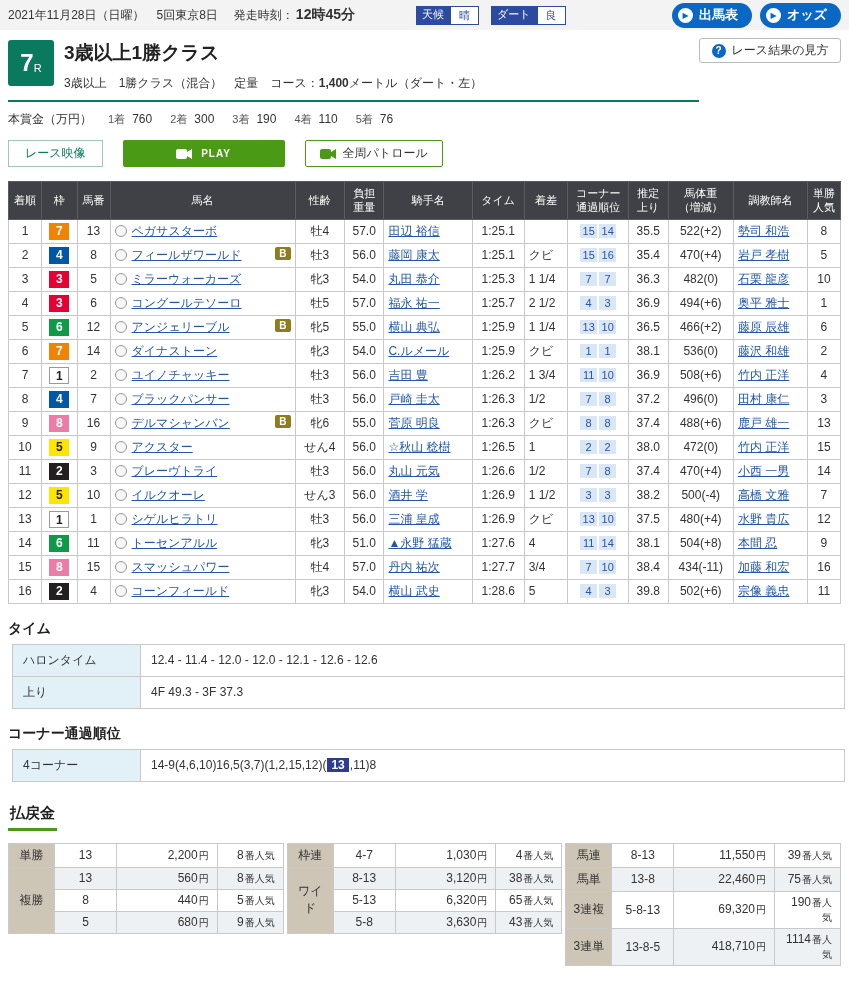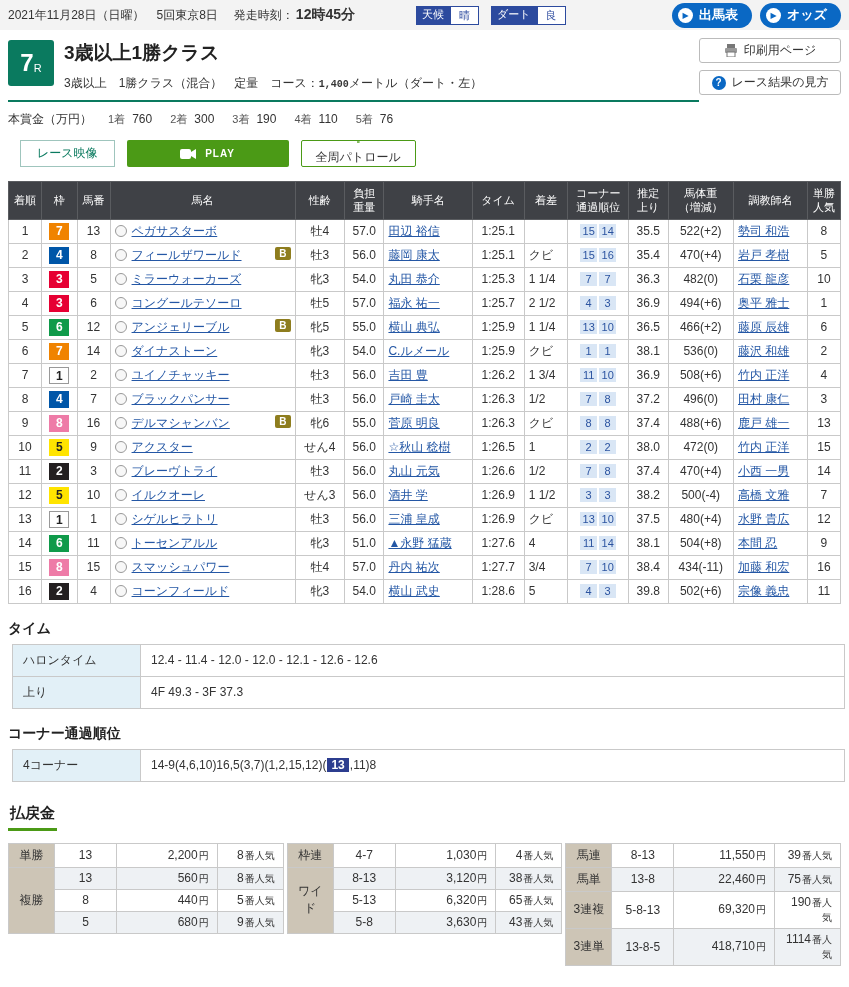--- a/index.html
+++ b/index.html
@@ -26,34 +26,34 @@
     background:#fff; border:1px solid #bbb; border-radius:3px; font-size:12px; color:#333; cursor:pointer; font-family:inherit; }
   .qicon { width:14px; height:14px; border-radius:50%; background:#0a68c4; color:#fff; font-size:10px; line-height:14px; text-align:center; font-weight:bold; }
   
   .race-head { display:flex; align-items:flex-start; padding:10px 160px 0 8px; }
   .race-num { width:46px; height:46px; background:#0a7a5f; color:#fff; border-radius:3px; display:flex; align-items:center; justify-content:center; flex:none; }
   .race-num .n { font-size:24px; font-weight:bold; }
   .race-num .r { font-size:11px; margin-top:10px; }
   .race-titles { margin-left:10px; }
   .race-title { font-size:19px; font-weight:bold; color:#222; margin:0; }
   .race-cond { margin-top:9px; }
-  .race-cond .dist { font-size:10px; font-weight:bold;font-family:Liberation Mono, monospace; }
+  .race-cond .dist { font-size:12px; font-weight:bold; }
   .race-rule { border-bottom:2px solid #0a7a5f; margin:8px 150px 0 8px; }
   
   .prize-line { display:flex; align-items:center; gap:16px; padding:9px 8px 2px; }
   .prize-items { display:flex; gap:18px;align-items:center; }
   .prize-item .pl { color:#555; margin-right:7px; font-size:11px; }
   
-  .media-row { display:flex; align-items:center; gap:12px; padding:10px 20px; }
+  .media-row { display:flex; align-items:center; gap:20px; padding:10px 8px; }
   .media-row button { cursor:pointer; font-family:inherit; }
   .btn-video { height:27px; padding:0 16px; background:#fff; border:1px solid #9fc5bd; color:#0a7a5f; font-size:12px; }
   .btn-play { width:162px; height:27px; background:#4b9a16; color:#fff; border:none; font-weight:bold; font-size:10px;
     display:flex; align-items:center; justify-content:center; gap:8px; letter-spacing:1px; border-radius:2px; }
   .btn-patrol { height:27px; padding:0 14px; background:#fff; border:1px solid #4b9a16; color:#333; font-size:12px;
-    display:flex; align-items:center; gap:6px; border-radius:2px;flex-direction:column; }
+    display:flex; align-items:center; gap:6px; border-radius:2px; }
   
   table.results { border-collapse:collapse; margin:4px 8px 0; width:833px; }
   .results th { background:#3f4146; color:#fff; font-weight:normal; font-size:11px; border:1px solid #5a5c60;
     padding:4px 2px; white-space:pre-line; line-height:1.3; }
   .results td { border:1px solid #c9c9c9; padding:3px 4px; text-align:center; height:23px; }
   .results td.left { text-align:left; }
   .results a { color:#2457a5; text-decoration:underline; }
   .frame { display:inline-block; width:20px; height:17px; line-height:17px; text-align:center; font-weight:bold; font-size:12px; }
   .horse-icon { display:inline-block; width:12px; height:12px; border:1px solid #999; border-radius:50%;
     margin-right:5px; vertical-align:-2px; background:#f7f7f7; }
@@ -106,28 +106,20 @@
     </button>
     <button class="btn-blue">
       <span class="circ">▶</span>
       <span>オッズ</span>
     </button>
   </span>
 </div>
 
 <div class="side-btns">
   <button class="btn-white">
-    <svg width="14" height="13" viewBox="0 0 14 13">
-      <rect x="3" y="0" width="8" height="4" fill="#777"></rect>
-      <rect x="1" y="4" width="12" height="5" rx="1" fill="#999"></rect>
-      <rect x="3" y="8" width="8" height="5" fill="#fff" stroke="#777"></rect>
-    </svg>
-    <span>印刷用ページ</span>
-  </button>
-  <button class="btn-white">
     <span class="qicon">?</span>
     <span>レース結果の見方</span>
   </button>
 </div>
 
 <div class="race-head">
   <div class="race-num">
     <span class="n">7</span>
     <span class="r">R</span>
   </div>

